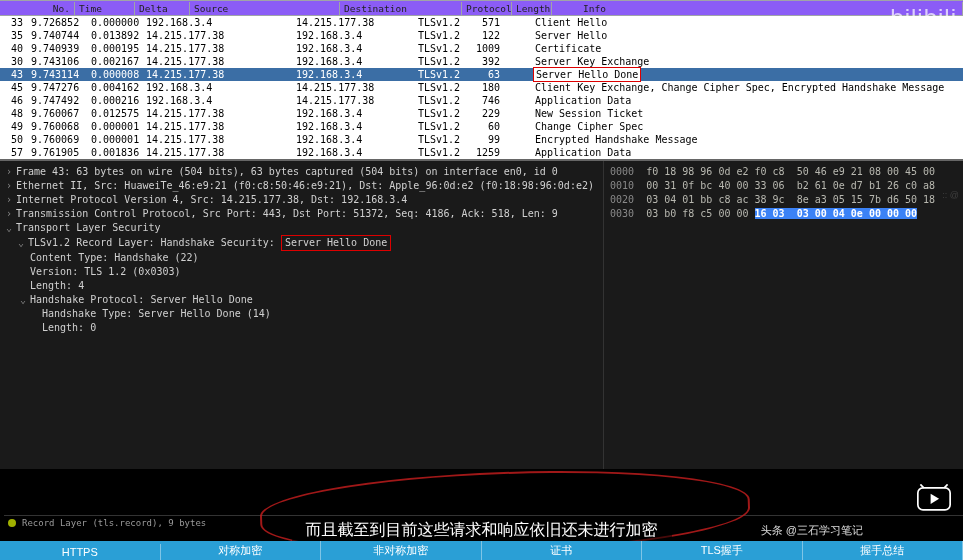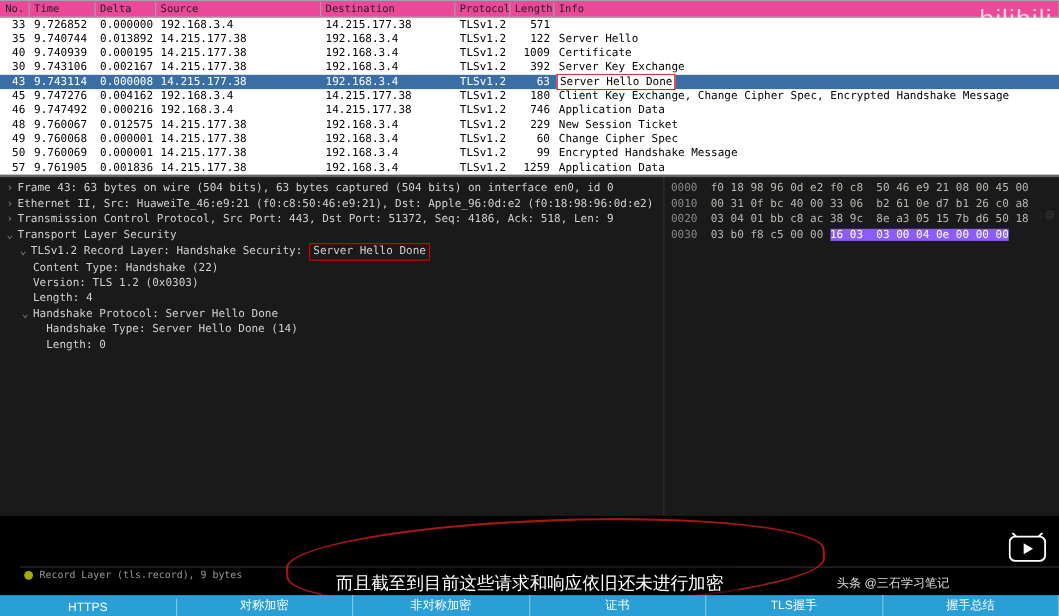--- a/index.html
+++ b/index.html
@@ -1,40 +1,40 @@
 <!DOCTYPE html>
 <html><head>
 <meta charset="utf-8">
 <style>
 * { margin:0; padding:0; box-sizing:border-box; }
 body { width:963px; height:560px; background:#000; font-family:Menlo,Consolas,monospace; font-size:10px; color:#e0e0e0; overflow:hidden; position:relative; }
 .packet-list { background:#fff; color:#000; }
-.headers { display:flex; background:#ec4899; border-top:1px solid #a0a4a8; border-bottom:1px solid #a0a4a8; height:16px; align-items:center; }
+.headers { display:flex; background:#8b5cf6; border-top:1px solid #a0a4a8; border-bottom:1px solid #a0a4a8; height:16px; align-items:center;padding-left:48px; }
 .headers div { padding:1px 4px; border-right:1px solid #a0a4a8; font-size:9.5px; color:#222; }
-.c-no{width:27px;text-align:right;} .c-time{width:60px;} .c-delta{width:55px;} .c-src{width:150px;} .c-dst{width:122px;} .c-proto{width:50px;} .c-len{width:40px;text-align:right;} .c-info{flex:1;}
+.c-no{width:27px;text-align:right;} .c-time{width:60px;} .c-delta{width:55px;} .c-src{width:150px;} .c-dst{width:122px;} .c-proto{width:50px;} .c-len{width:40px;text-align:right;} .c-info{flex:1;margin-left:27px;}
 .rows { }
 .row { display:flex; height:13px; align-items:center; font-size:10px; line-height:13px; cursor:pointer; }
 .row div { padding:0 4px; white-space:nowrap; overflow:hidden; }
 .row .c-no{text-align:right;} .row .c-len{text-align:right;}
 .row.sel { background:#3b6ea5; color:#fff; }
 .info-highlight { background:#fff; color:#000; border:1.5px solid #d00; padding:0 2px; margin-left:-2px; }
 .sel .info-highlight { display:inline-block; }
 
 .mid { display:flex; height:310px; background:#1a1a1a; border-top:2px solid #666; }
 .tree { flex:1; padding:4px 6px; color:#d0d0d0; font-size:10px; line-height:14px; overflow:hidden; }
 .tree .line { white-space:nowrap; }
 .arrow { display:inline-block; width:10px; color:#888; }
 .ind1{padding-left:12px;} .ind2{padding-left:24px;} .ind3{padding-left:36px;}
 .red-box { border:1.5px solid #d00; padding:0 3px; display:inline-block; }
 
 .hex { width:360px; padding:4px 6px; color:#b8b8b0; font-size:10px; line-height:14px; border-left:1px solid #333; white-space:pre; font-family:Menlo,Consolas,monospace; }
-.hex .hl { background:#8b5cf6; color:#fff; }
+.hex .hl { background:#3b82f6; color:#fff;font-weight:bold; }
 .hex .off { color:#888; }
 
-.status { position:absolute; bottom:30px; left:18px; right:0; height:15px; background:#000; display:flex; align-items:center; padding-left:4px; font-size:9px; color:#999; border-top:1px solid #333; }
+.status { position:absolute; bottom:30px; left:4px; right:0; height:15px; background:#000; display:flex; align-items:center; padding-left:4px; font-size:9px; color:#999; border-top:1px solid #333; }
 .status .dot { width:8px; height:8px; border-radius:50%; background:#a0b000; margin-right:6px; }
 
 .bottom-bar { position:absolute; bottom:0; left:0; right:0; height:19px; background:#2a9fd6; display:flex;align-items:flex-end; }
 .bottom-bar .tab { flex:1; text-align:center; color:#fff; font-size:11px; padding:2px; border-right:1px solid rgba(255,255,255,.4); font-family:sans-serif; cursor:pointer; }
 
 .caption { position:absolute; bottom:15px; left:50%; transform:translateX(-50%); background:rgba(0,0,0,.55); color:#fff; font-size:16px; font-family:'Microsoft YaHei',sans-serif; padding:4px 14px; border-radius:2px; white-space:nowrap; pointer-events:none; }
 
 .watermark1 { position:absolute; top:4px; right:6px; color:rgba(255,255,255,.7); font-size:24px; font-family:sans-serif; font-weight:300; letter-spacing:1px; pointer-events:none;margin-left:42px; }
 .watermark2 { position:absolute; top:32px; right:8px; color:rgba(255,255,255,.6); font-size:10px; font-family:'Microsoft YaHei',sans-serif; pointer-events:none; }
 .watermark3 { position:absolute; bottom:22px; right:100px; color:rgba(240,240,240,.9); font-size:11px; font-family:'Microsoft YaHei',sans-serif; pointer-events:none; }
@@ -61,20 +61,21 @@
   </div>
   <div class="rows" id="packet-rows">
       <div class="row">
         <div class="c-no">33</div>
         <div class="c-time">9.726852</div>
         <div class="c-delta">0.000000</div>
         <div class="c-src">192.168.3.4</div>
         <div class="c-dst">14.215.177.38</div>
         <div class="c-proto">TLSv1.2</div>
         <div class="c-len">571</div>
+        <div class="c-info">Client Hello</div>
       </div>
       <div class="row">
         <div class="c-no">35</div>
         <div class="c-time">9.740744</div>
         <div class="c-delta">0.013892</div>
         <div class="c-src">14.215.177.38</div>
         <div class="c-dst">192.168.3.4</div>
         <div class="c-proto">TLSv1.2</div>
         <div class="c-len">122</div>
         <div class="c-info">Server Hello</div>
@@ -169,20 +170,21 @@
         <div class="c-len">1259</div>
         <div class="c-info">Application Data</div>
       </div>
     </div>
 </div>
 
 <div class="mid">
   <div class="tree">
     <div class="line"><span class="arrow">›</span><span>Frame 43: 63 bytes on wire (504 bits), 63 bytes captured (504 bits) on interface en0, id 0</span></div>
     <div class="line"><span class="arrow">›</span><span>Ethernet II, Src: HuaweiTe_46:e9:21 (f0:c8:50:46:e9:21), Dst: Apple_96:0d:e2 (f0:18:98:96:0d:e2)</span></div>
+    <div class="line"><span class="arrow">›</span><span>Internet Protocol Version 4, Src: 14.215.177.38, Dst: 192.168.3.4</span></div>
     <div class="line"><span class="arrow">›</span><span>Transmission Control Protocol, Src Port: 443, Dst Port: 51372, Seq: 4186, Ack: 518, Len: 9</span></div>
     <div class="line"><span class="arrow">⌄</span><span>Transport Layer Security</span></div>
     <div class="line ind1"><span class="arrow">⌄</span><span><span>TLSv1.2 Record Layer: Handshake Security:</span> <span class="red-box">Server Hello Done</span></span></div>
     <div class="line ind2"><span>Content Type: Handshake (22)</span></div>
     <div class="line ind2"><span>Version: TLS 1.2 (0x0303)</span></div>
     <div class="line ind2"><span>Length: 4</span></div>
     <div class="line ind2"><span class="arrow" style="margin-left:-10px;">⌄</span><span>Handshake Protocol: Server Hello Done</span></div>
     <div class="line ind3"><span>Handshake Type: Server Hello Done (14)</span></div>
     <div class="line ind3"><span>Length: 0</span></div>
   </div>

